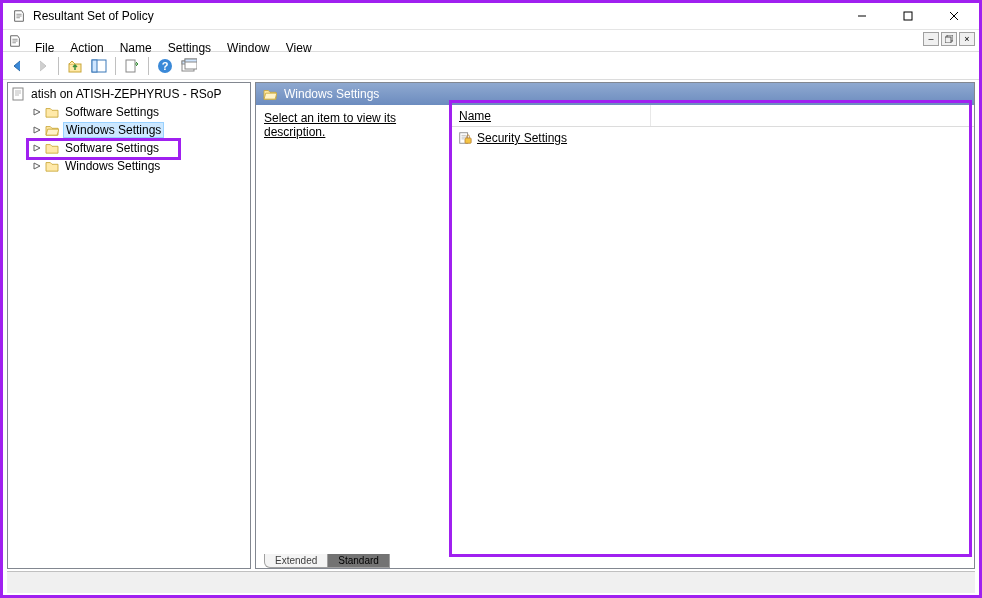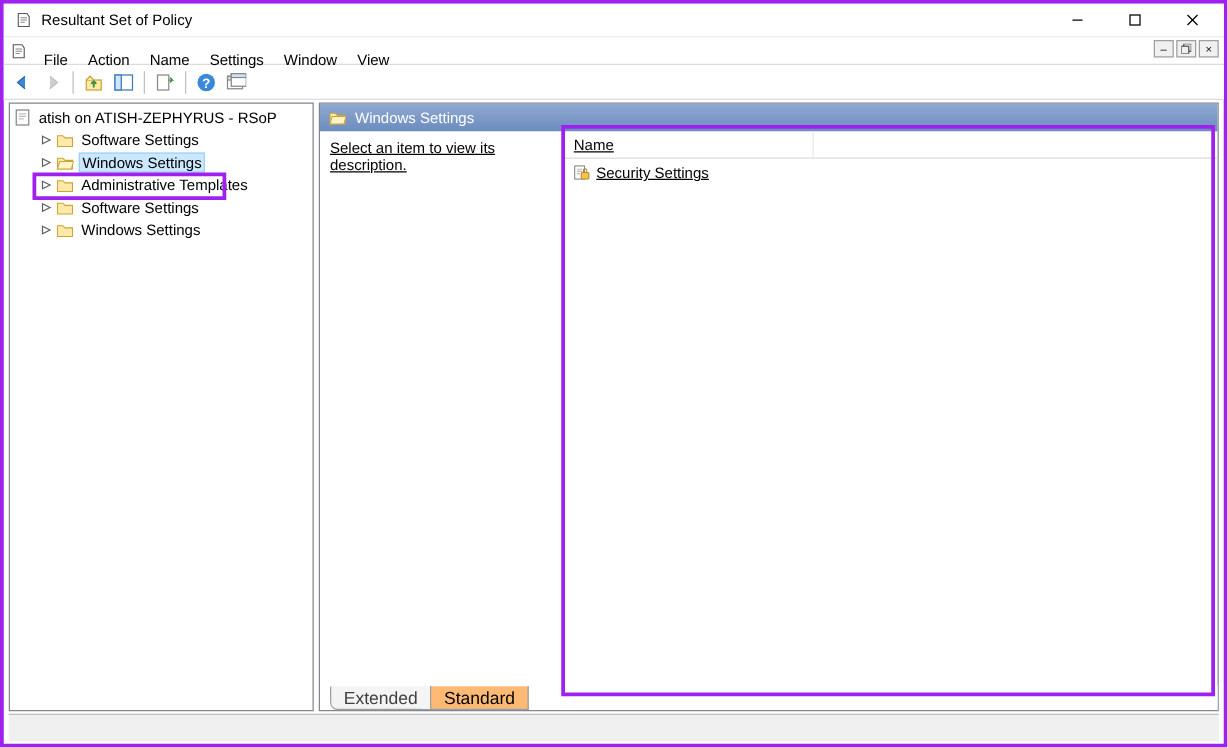--- a/index.html
+++ b/index.html
@@ -45,23 +45,23 @@
   .list-col { flex:1; border-left:1px solid transparent; position:relative;}
   .list-header { height:22px; border-bottom:1px solid #dcdcdc; display:flex; align-items:center;}
   .list-col-head { padding:0 8px; font-size:12px; height:100%; display:flex; align-items:center; min-width:200px; border-right:1px solid #e8e8e8;}
   .list-items { padding:2px 0;}
   .list-item-row { display:flex; align-items:center; height:18px; padding:0 6px;}
   .list-item-row .li-icon{width:16px;height:16px;margin-right:4px;display:flex;align-items:center;justify-content:center;}
   
   .highlight-list { position:absolute; border:3px solid #a020f0; pointer-events:none;}
   
   .tab-strip { height:20px; display:flex; align-items:flex-end; padding-left:8px; background:#fff; border-top:1px solid transparent;}
-  .tab { font-size:14px; padding:1px 10px; border:1px solid #a0a0a0; border-top:none; background:#fff; position:relative;}
+  .tab { font-size:10px; padding:1px 10px; border:1px solid #a0a0a0; border-top:none; background:#fff; position:relative;}
   .tab:first-child{border-bottom-left-radius:6px;}
-  .tab.active { background:#fdba74; z-index:2;}
+  .tab.active { background:#737373; z-index:2;}
   .tab.inactive { background:#f4f4f4; color:#404040;}
   .tab:not(:first-child){margin-left:-1px;}
   
   .statusbar { height:22px; border-top:1px solid #c0c0c0; background:#f0f0f0; margin:0 4px 2px 4px;}
   
   
   .folder-svg{width:14px;height:12px;}
   .comp-svg{width:14px;height:14px;}
 </style>
 </head>
@@ -205,34 +205,20 @@
               <path d="M1 1 L7 4 L1 7 z" fill="none" stroke="#606060"></path>
             </svg>
           </span>
         <span class="tree-icon">
             <svg class="folder-svg" viewBox="0 0 16 14">
               <path d="M1 3h5l2 2h7v8H1z" fill="#ffe9a8" stroke="#c9a638"></path>
               <path d="M1 13L3 6h13l-2 7z" fill="#fff3c8" stroke="#c9a638"></path>
             </svg>
           </span>
         <span class="tree-label">Windows Settings</span>
-      </div>
-      <div class="tree-row">
-        <span class="tree-indent" style="width:22px"></span>
-        <span class="tree-toggle">
-            <svg width="8" height="8">
-              <path d="M1 1 L7 4 L1 7 z" fill="none" stroke="#606060"></path>
-            </svg>
-          </span>
-        <span class="tree-icon">
-            <svg class="folder-svg" viewBox="0 0 16 14">
-              <path d="M1 3h5l2 2h7v8H1z" fill="#ffe9a8" stroke="#c9a638"></path>
-            </svg>
-          </span>
-        <span class="tree-label">Administrative Templates</span>
       </div>
       <div class="tree-row">
         <span class="tree-indent" style="width:22px"></span>
         <span class="tree-toggle">
             <svg width="8" height="8">
               <path d="M1 1 L7 4 L1 7 z" fill="none" stroke="#606060"></path>
             </svg>
           </span>
         <span class="tree-icon">
             <svg class="folder-svg" viewBox="0 0 16 14">

